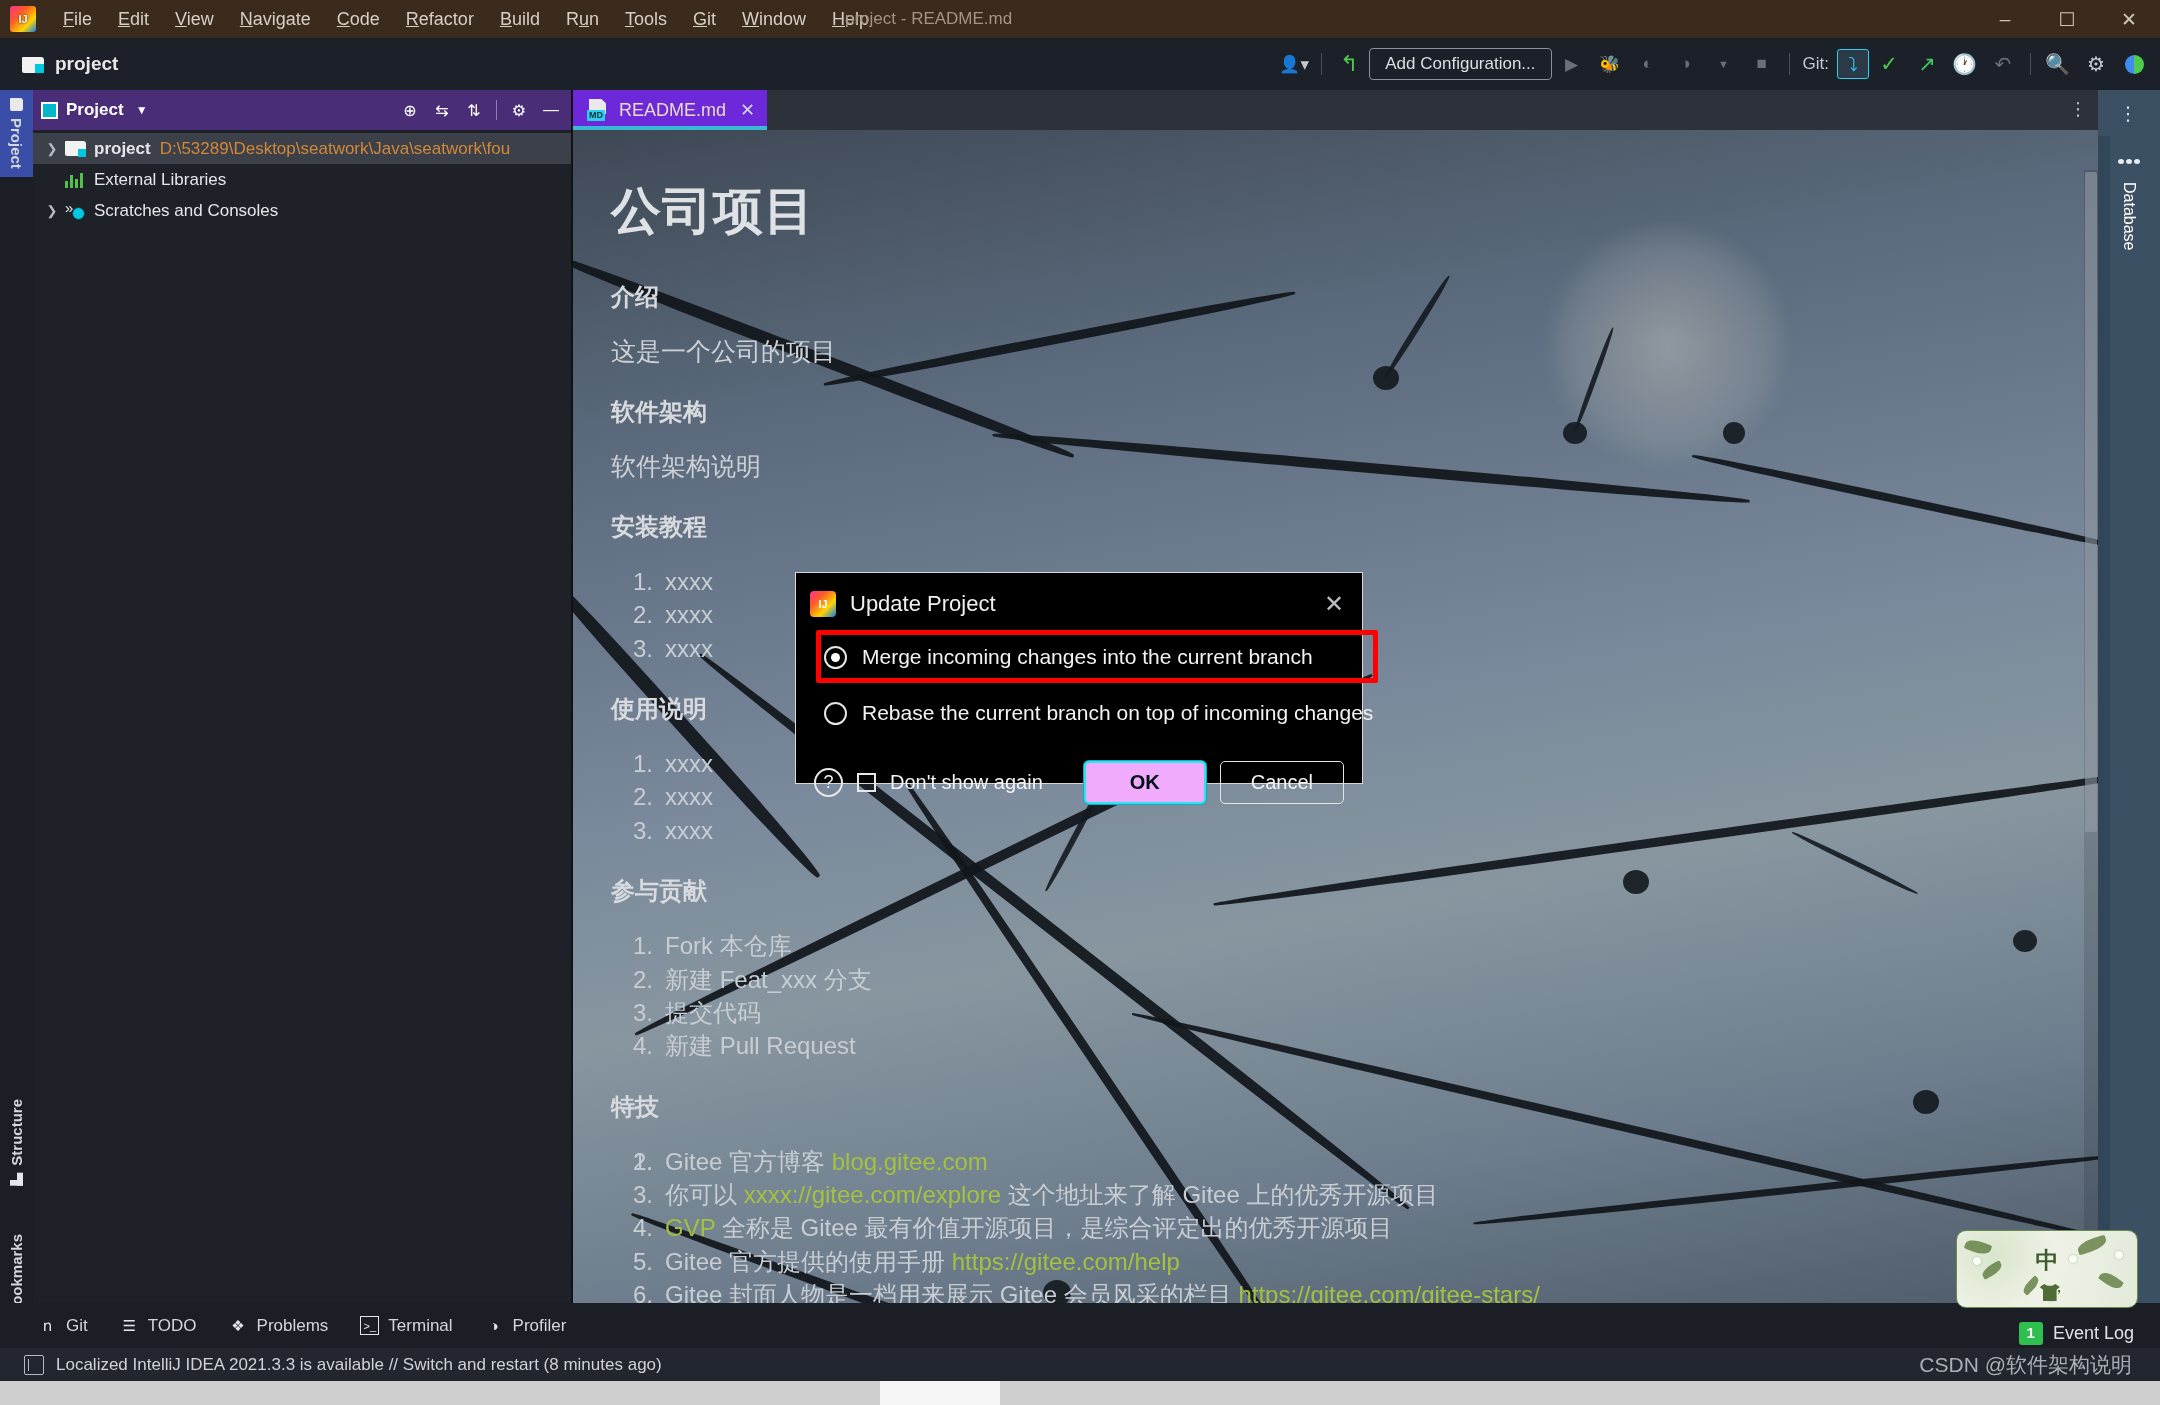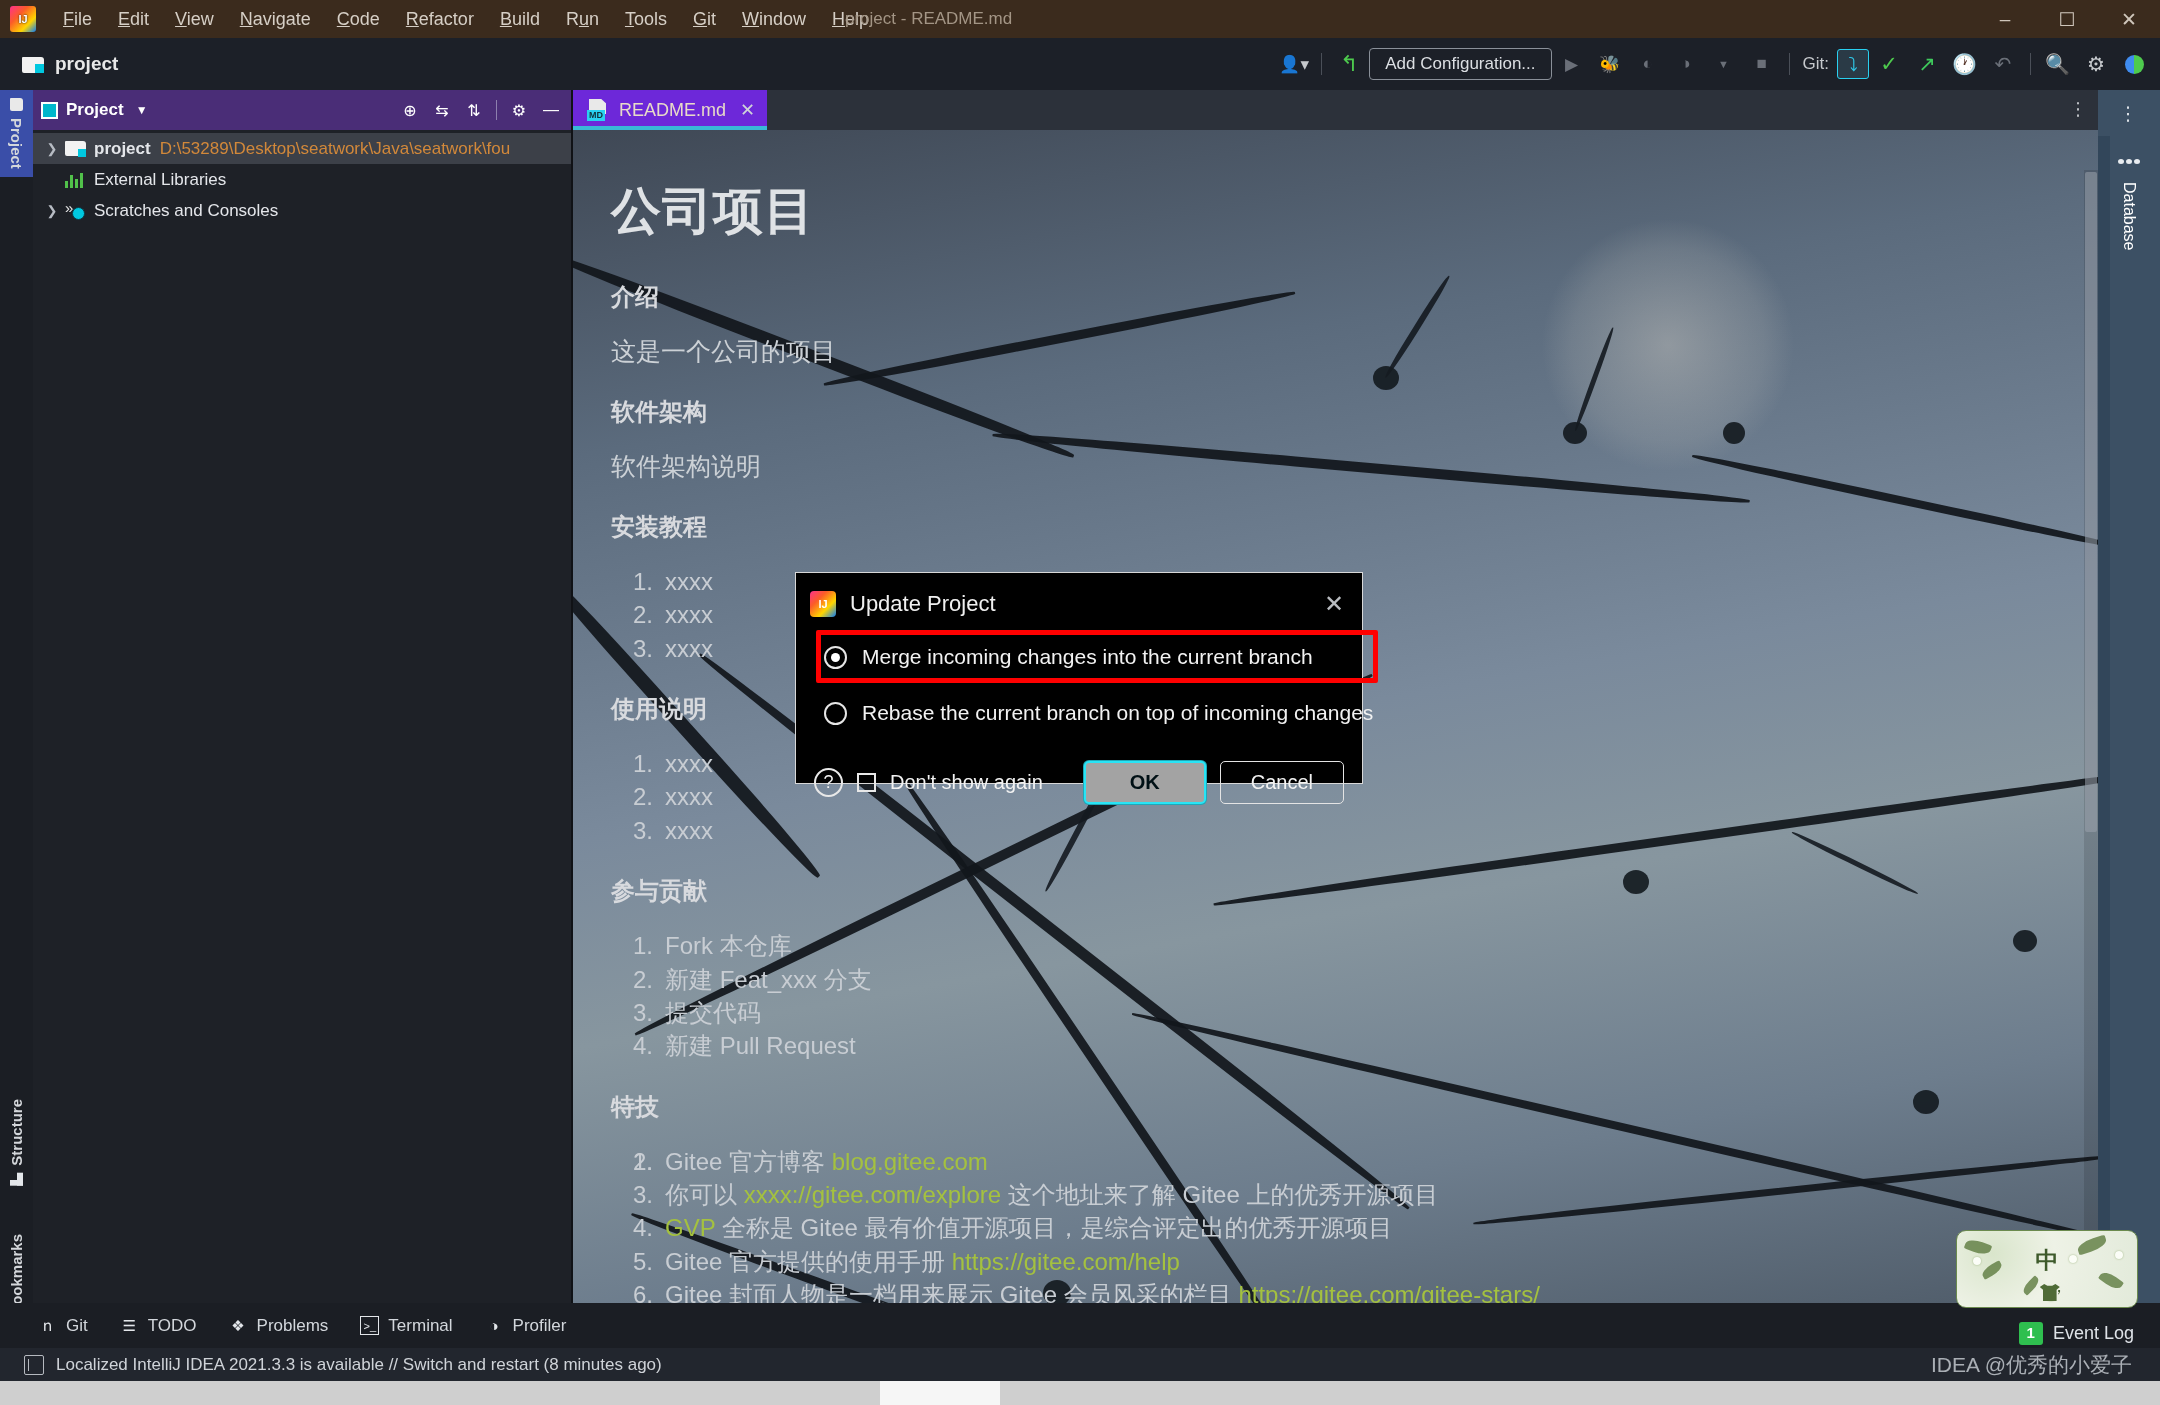--- a/index.html
+++ b/index.html
@@ -286,21 +286,21 @@
   }
   .dlg-footer { display:flex; align-items:center; padding:0 18px; margin-top:26px; gap:14px;}
   .help-ic {
     width:29px; height:29px; border-radius:50%; border:2px solid #e8e8e8; color:#f0f0f0;
     display:flex; align-items:center; justify-content:center; font-size:18px; flex:none;
   }
   .chk { width:19px; height:19px; border:2px solid #e8e8e8; flex:none; }
   .chk-label { color:#f2f2f2; font-size:20px; white-space:nowrap;}
   .dlg-btns { margin-left:auto; display:flex; gap:14px;}
   .btn-ok {
-    background:#a3a3a3; color:#001015; border:2px solid #29e4f5; border-radius:5px;
+    background:#f0abfc; color:#001015; border:2px solid #29e4f5; border-radius:5px;
     font-size:20px; font-weight:bold; padding:8px 44px; cursor:default;
     box-shadow:0 0 0 1px #1ea8b8;
   }
   .btn-cancel {
     background:transparent; color:#f2f2f2; border:1.5px solid #e4e4e4; border-radius:5px;
     font-size:20px; padding:9px 30px; cursor:default;
   }
 </style>
 </head>
 <body>
@@ -599,20 +599,20 @@
     <span class="ime-comma">，</span>
     <span class="ime-shirt"></span>
   </div>
 
   <div class="statusbar">
     <span class="sb-ic"></span>
     <span class="sb-text">Localized IntelliJ IDEA 2021.3.3 is available // Switch and restart (8 minutes ago)</span>
   </div>
 
   <div class="watermark">
-    <span>IDEA @优秀的小爱子</span>
+    <span>CSDN @软件架构说明</span>
   </div>
 
   <div class="taskbarstrip">
     <span class="gap"></span>
   </div>
 
 </div>
 
 </body></html>

